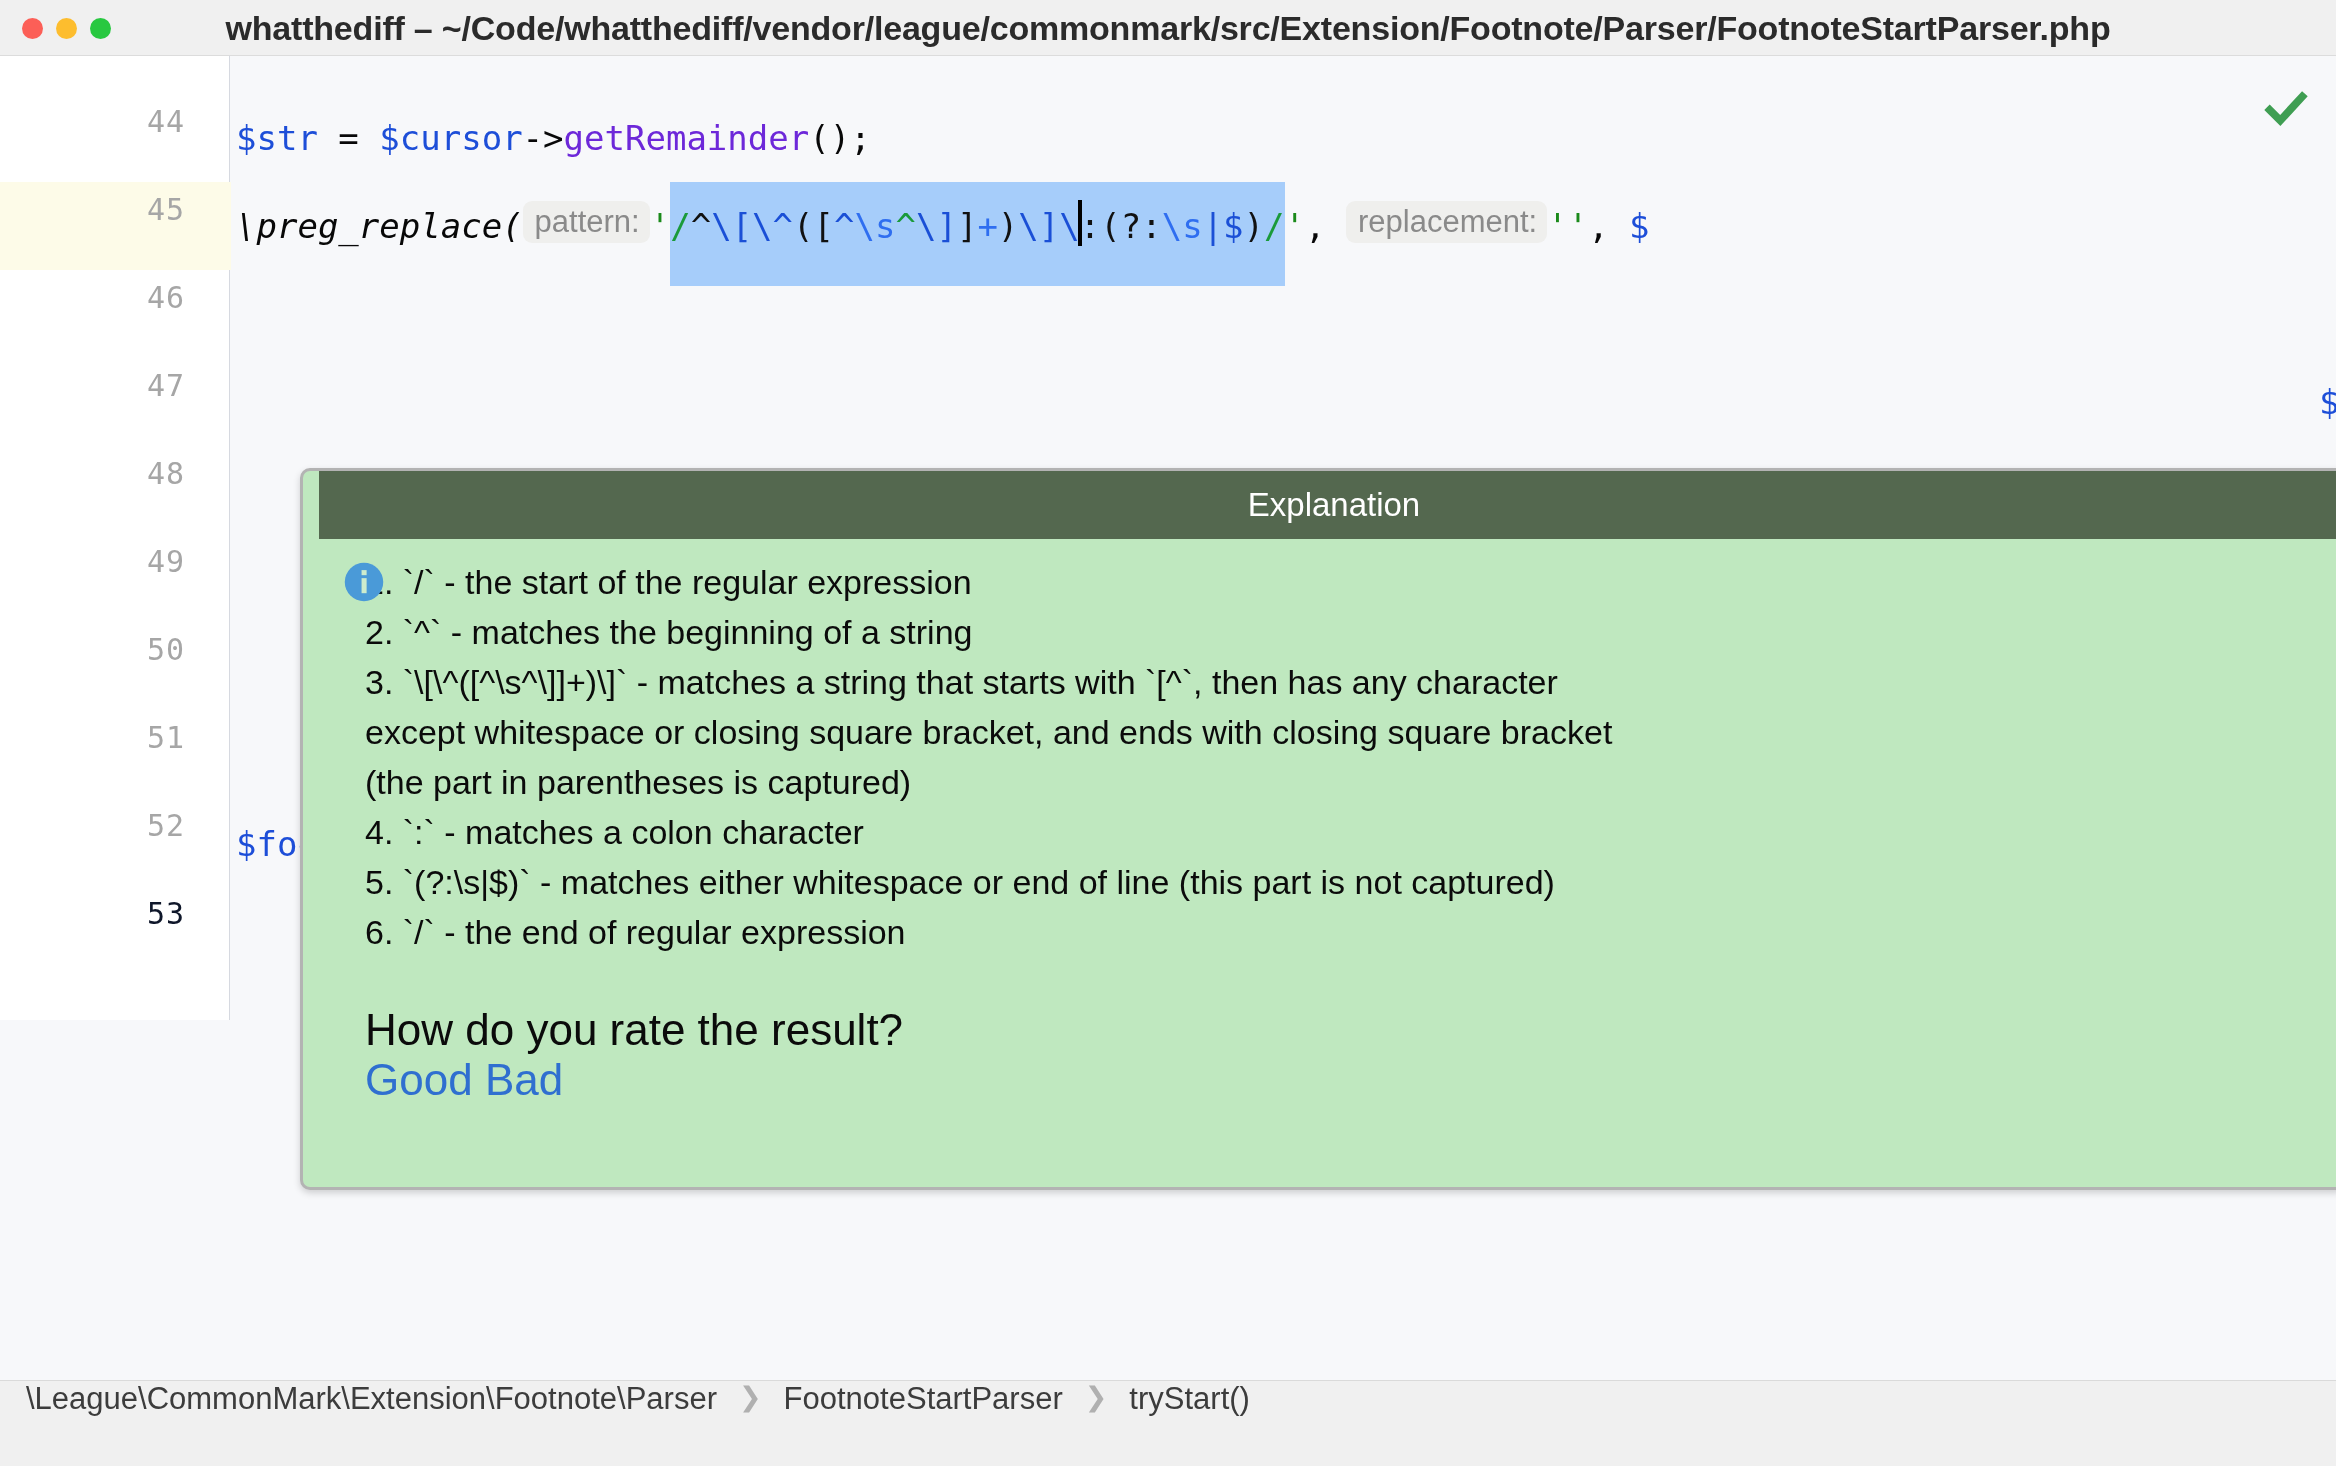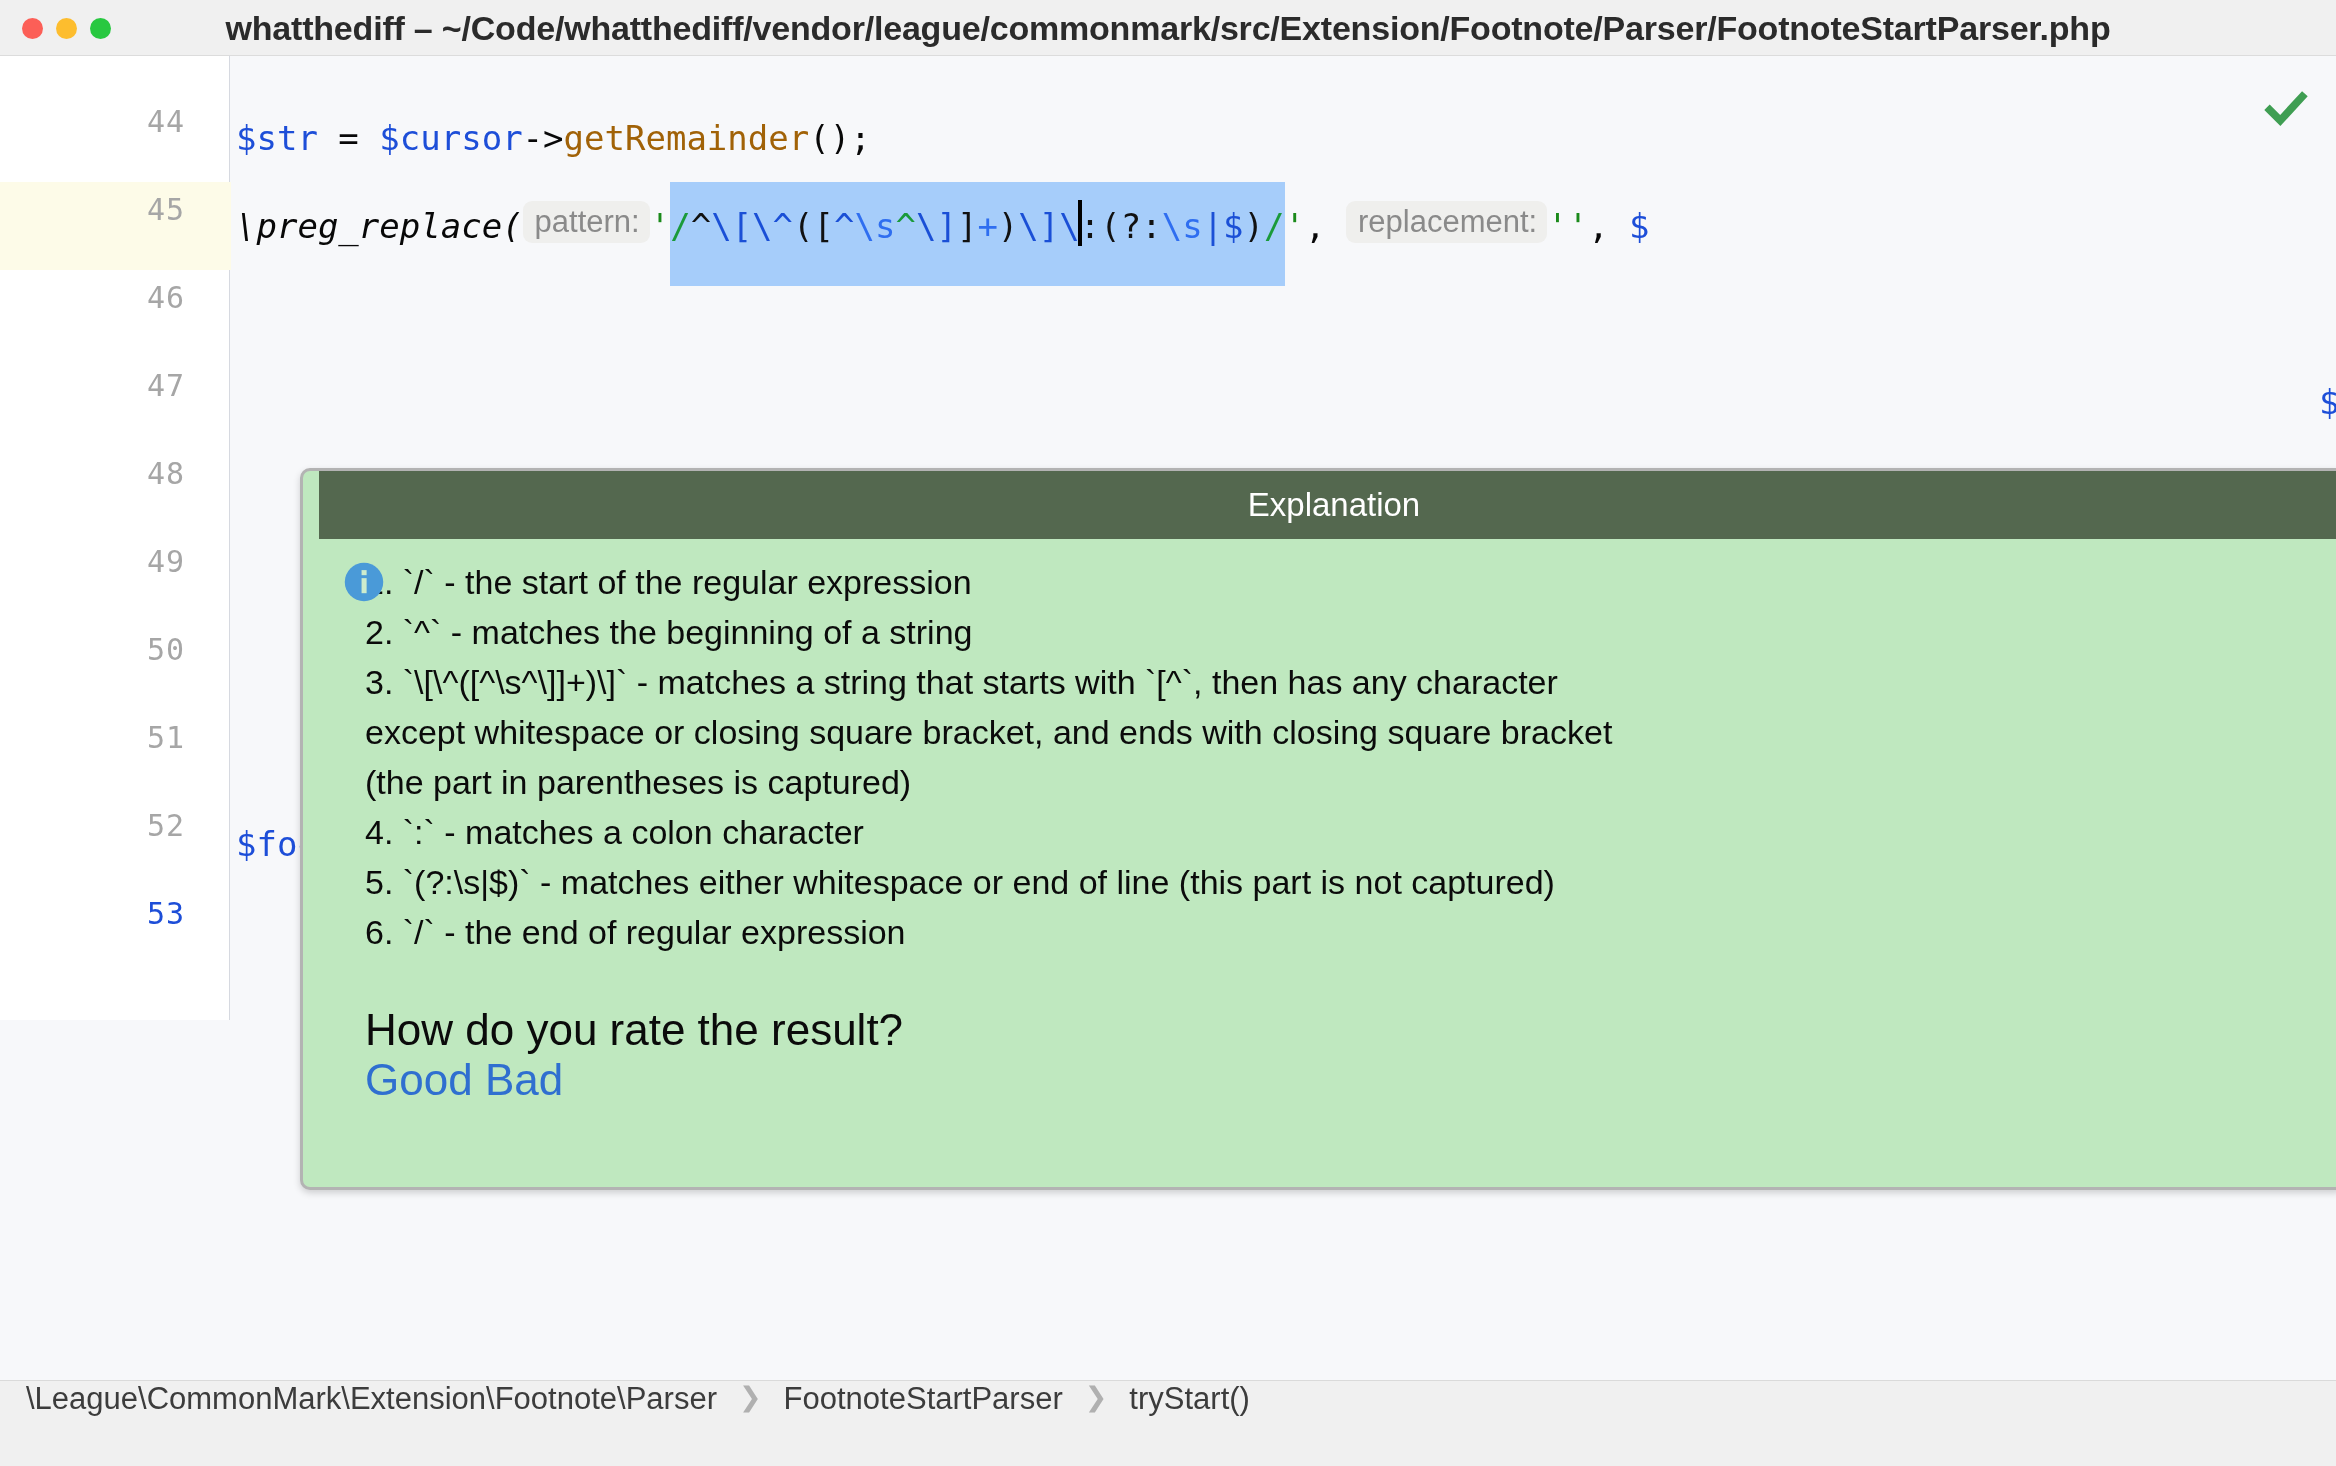--- a/index.html
+++ b/index.html
@@ -78,21 +78,21 @@
   }
   .code-line {
     position: absolute;
     font-family: "DejaVu Sans Mono", monospace;
     font-size: 34px;
     line-height: 88px;
     white-space: pre;
     color: #080808;
   }
   .tok-var { color: #1d4ed8; }
-  .tok-fn  { color: #a16207; }
+  .tok-fn  { color: #6d28d9; }
   .tok-kw  { color: #0033b3; }
   .tok-plain { color: #080808; }
   .tok-str { color: #1a8a1a; }
   .tok-rx-blue { color: #1a4fd6; }
   .tok-rx-lblue { color: #2f6ef0; }
   .tok-rx-green { color: #1a9a3a; }
   .tok-rx-black { color: #111; }
   .tok-italic { font-style: italic; }
 
   .hint {
@@ -217,21 +217,21 @@
       <div class="gutter-hl" style="top:126px;"></div>
       <div class="gutter-num" style="top:48px;">44</div>
       <div class="gutter-num" style="top:136px;">45</div>
       <div class="gutter-num" style="top:224px;">46</div>
       <div class="gutter-num" style="top:312px;">47</div>
       <div class="gutter-num" style="top:400px;">48</div>
       <div class="gutter-num" style="top:488px;">49</div>
       <div class="gutter-num" style="top:576px;">50</div>
       <div class="gutter-num" style="top:664px;">51</div>
       <div class="gutter-num" style="top:752px;">52</div>
-      <div class="gutter-num" style="top:840px; color:#1d4ed8;">53</div>
+      <div class="gutter-num" style="top:840px; color:#0f172a;">53</div>
     </div>
 
     <div class="code-area">
 
       <div class="code-line" style="left:5px; top:38px;"><span class="tok-var">$str</span><span class="tok-plain"> = </span><span class="tok-var">$cursor</span><span class="tok-plain">-&gt;</span><span class="tok-fn">getRemainder</span><span class="tok-plain">();</span></div>
 
       <div class="code-line" style="left:5px; top:126px;"><span class="tok-plain tok-italic">\preg_replace(</span><span class="hint">pattern:</span><span class="tok-str">'</span><span class="sel"><span class="tok-rx-green">/</span><span class="tok-rx-black">^</span><span class="tok-rx-blue">\[</span><span class="tok-rx-blue">\^</span><span class="tok-rx-black">([</span><span class="tok-rx-blue">^</span><span class="tok-rx-lblue">\s</span><span class="tok-rx-green">^</span><span class="tok-rx-blue">\]</span><span class="tok-rx-black">]</span><span class="tok-rx-lblue">+</span><span class="tok-rx-black">)</span><span class="tok-rx-blue">\]</span><span class="tok-rx-blue">\</span><span class="caret"></span><span class="tok-rx-black">:(?:</span><span class="tok-rx-lblue">\s</span><span class="tok-rx-blue">|$</span><span class="tok-rx-black">)</span><span class="tok-rx-green">/</span></span><span class="tok-str">'</span><span class="tok-plain">, </span><span class="hint">replacement:</span><span class="tok-str">''</span><span class="tok-plain">, </span><span class="tok-var">$</span></div>
 
       <div class="code-line" style="left:2088px; top:302px;"><span class="tok-var">$</span></div>
 

